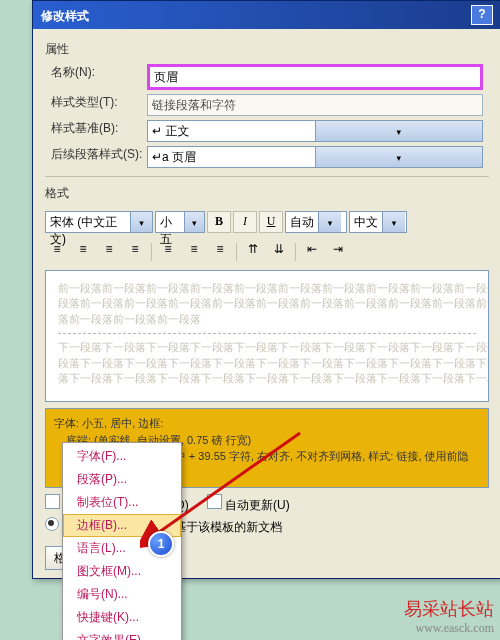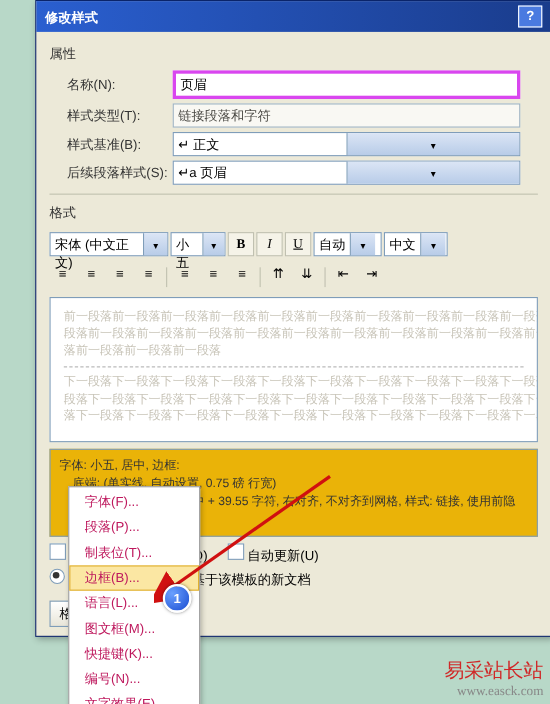--- a/index.html
+++ b/index.html
@@ -36,21 +36,21 @@
   color: #fff;
   width: 20px;
   height: 18px;
   text-align: center;
   font-family: Arial;
   font-size: 12px;
   line-height: 16px;
 }
 .content { padding: 8px 12px; }
 .section-label { color: #333; margin: 4px 0 6px; }
-.row { display: flex; align-items: center; margin: 4px 16px; }
+.row { display: flex; margin: 4px 6px; }
 .row label { width: 96px; color: #333; }
 .textfield {
   flex: 1;
   border: 3px solid #d946ef;
   background: #fff;
   height: 18px;
   padding: 1px 4px;
   font-size: 12px;
 }
 .dropdown {
@@ -329,22 +329,22 @@
   </div>
 </div>
 
 <div class="menu">
   <div class="mitem">字体(F)...</div>
   <div class="mitem">段落(P)...</div>
   <div class="mitem">制表位(T)...</div>
   <div class="mitem hover">边框(B)...</div>
   <div class="mitem">语言(L)...</div>
   <div class="mitem">图文框(M)...</div>
+  <div class="mitem">编号(N)...</div>
   <div class="mitem">快捷键(K)...</div>
-  <div class="mitem">编号(N)...</div>
   <div class="mitem">文字效果(E)...</div>
 </div>
 
 <svg class="red-arrow" width="180" height="130">
   <defs>
     <marker id="ah" markerWidth="12" markerHeight="12" refX="2" refY="5" orient="auto">
       <path d="M0,0 L10,5 L0,10 z" fill="#d01010"></path>
     </marker>
   </defs>
   <line x1="160" y1="10" x2="15" y2="112" stroke="#d01010" stroke-width="3" marker-end="url(#ah)"></line>

